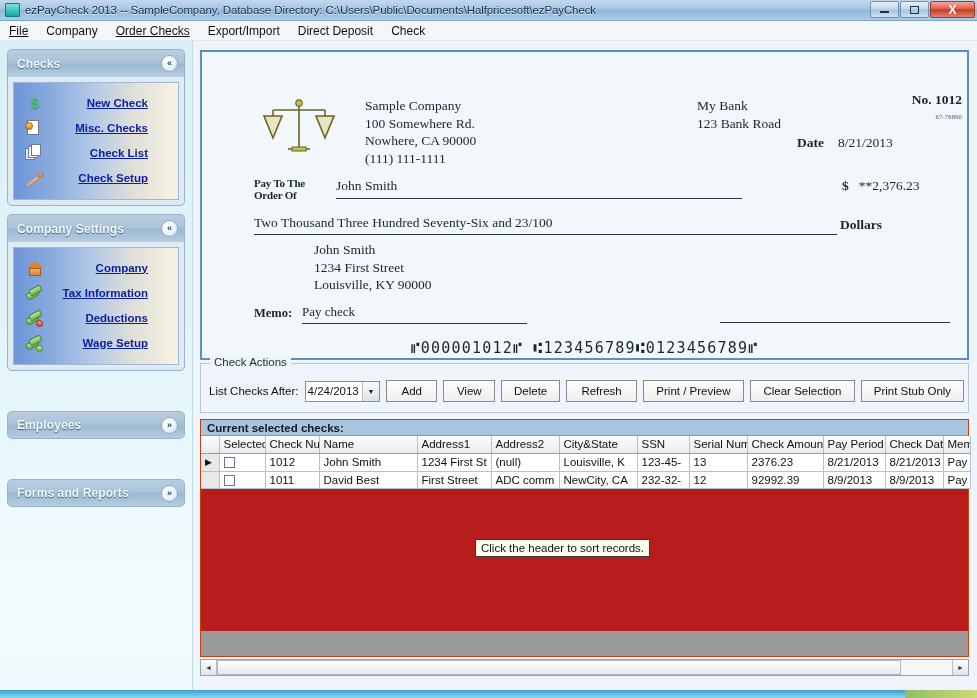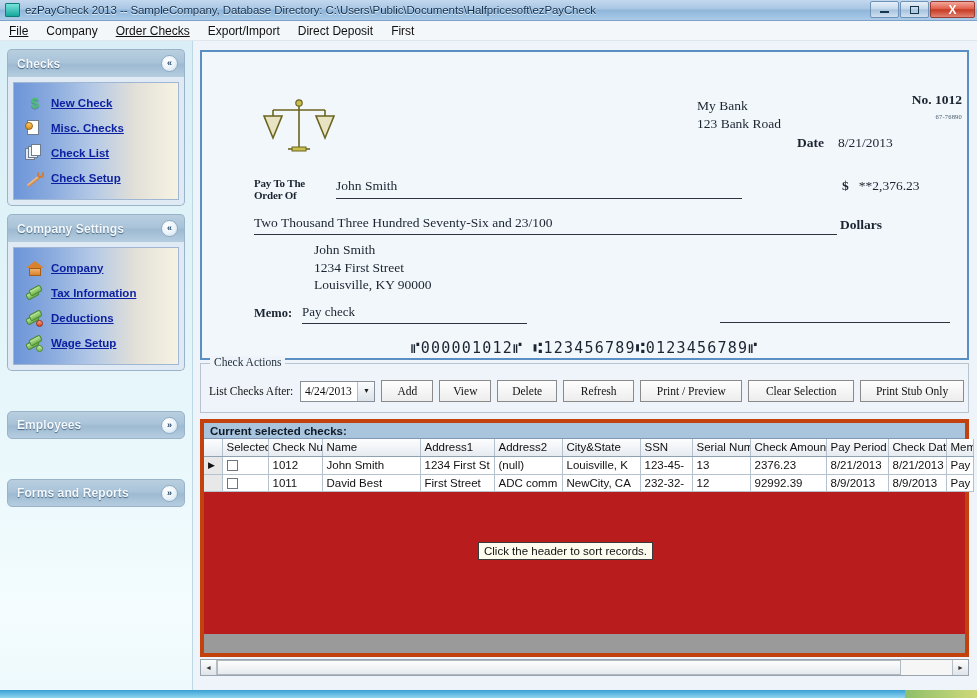--- a/index.html
+++ b/index.html
@@ -99,21 +99,21 @@
   .panel-inner{
     background:linear-gradient(to right,#6d95d8 0%,#89aade 22%,#b4c9e6 48%,#e2e0d8 74%,#f7f3e3 100%);
     border:1px solid #9fb7d2;
     padding:7px 0 9px 0;
   }
   .nav-row{
     display:flex;align-items:center;height:25px;padding-left:11px;box-sizing:border-box;
   }
   .nav-ico{width:20px;height:18px;flex:none;position:relative;margin-right:6px;}
   .nav-label{
-    flex:1;text-align:left;padding-right:20px;
+    flex:1;text-align:right;padding-right:30px;
     font-size:11.5px;font-weight:bold;color:#0b1fa0;
     text-decoration:underline;white-space:nowrap;cursor:pointer;
   }
   
   .ico-dollar{
     font-size:15px;font-weight:bold;color:#4cbf74;line-height:18px;text-align:center;
     text-shadow:0 1px 1px rgba(0,60,20,.35);
   }
   .ico-pages{position:relative;}
   .ico-pages i{
@@ -191,21 +191,21 @@
   .chk-sign{position:absolute;left:518px;top:270px;width:230px;border-bottom:1.6px solid #2b3440;}
   .chk-micr{
     position:absolute;left:0;right:0;top:287px;text-align:center;
     font-family:"DejaVu Sans Mono", monospace;
     font-size:15px;letter-spacing:1.2px;color:#1b2430;white-space:nowrap;
   }
 
   
   .actions{
     position:absolute;left:7px;top:322px;width:769px;height:50px;
-    border:1px solid #b8c4cf;box-sizing:border-box;font-family:Liberation Serif, serif;
+    border:1px solid #b8c4cf;box-sizing:border-box;
   }
   .actions-legend{
     position:absolute;left:9px;top:-8px;background:#eef4f9;padding:0 4px;
     font-size:11.5px;color:#22303d;
   }
   .actions-row{
     position:absolute;left:8px;top:15px;right:4px;height:24px;
     display:flex;align-items:center;
   }
   .lbl-after{font-size:11.5px;color:#111;margin-right:7px;white-space:nowrap;}
@@ -225,21 +225,21 @@
     height:22px;margin-left:6px;
     border:1px solid #8a8a8a;background:linear-gradient(to bottom,#fefefe,#ededed);
     font-size:11.5px;color:#111;
     display:flex;align-items:center;justify-content:center;
     box-sizing:border-box;cursor:default;white-space:nowrap;
   }
 
   
   .gridwrap{
     position:absolute;left:7px;top:378px;width:769px;height:238px;
-    border:4px solid #c2410c;box-sizing:border-box;background:#9a9a9a;
+    border:1px solid #c2410c;box-sizing:border-box;background:#9a9a9a;
   }
   .grid-caption{
     height:16px;background:#a9c4dd;
     font-size:11.5px;font-weight:bold;color:#0e1a26;
     display:flex;align-items:center;padding-left:6px;box-sizing:border-box;
     border-bottom:1px solid #7f99b4;
   }
   table.grid{border-collapse:collapse;width:100%;table-layout:fixed;background:#fff;}
   table.grid th,table.grid td{
     font-size:11.5px;font-weight:normal;color:#111;
@@ -316,21 +316,21 @@
       </div>
     </div>
   </div>
 
   <div class="menubar">
     <div class="menu-item"><u>File</u></div>
     <div class="menu-item">Company</div>
     <div class="menu-item"><u>Order Checks</u></div>
     <div class="menu-item">Export/Import</div>
     <div class="menu-item">Direct Deposit</div>
-    <div class="menu-item">First</div>
+    <div class="menu-item">Check</div>
   </div>
 
   <div class="sidebar">
 
     <div class="panel">
       <div class="panel-head">
         <div class="panel-title">Checks</div>
         <div class="chev">«</div>
       </div>
       <div class="panel-body">
@@ -432,20 +432,26 @@
             <line x1="11" y1="13" x2="11" y2="19"></line>
             <line x1="63" y1="13" x2="63" y2="19"></line>
             <polygon points="2,19 20,19 11,41" fill="#e8e3c2"></polygon>
             <polygon points="54,19 72,19 63,41" fill="#e8e3c2"></polygon>
             <line x1="26" y1="52" x2="48" y2="52"></line>
           </g>
           <circle cx="37" cy="6" r="3.2" fill="#c9bf4e" stroke="#6b6420" stroke-width="1.2"></circle>
           <rect x="30" y="50" width="14" height="4" fill="#c9bf4e" stroke="#6b6420" stroke-width="1"></rect>
         </svg>
 
+        <div class="chk-from">
+          <div>Sample Company</div>
+          <div>100 Somewhere Rd.</div>
+          <div>Nowhere, CA 90000</div>
+          <div>(111) 111-1111</div>
+        </div>
 
         <div class="chk-bank">
           <div>My Bank</div>
           <div>123 Bank Road</div>
         </div>
 
         <div class="chk-no">
           <span>No.</span>
           <span>1012</span>
         </div>

